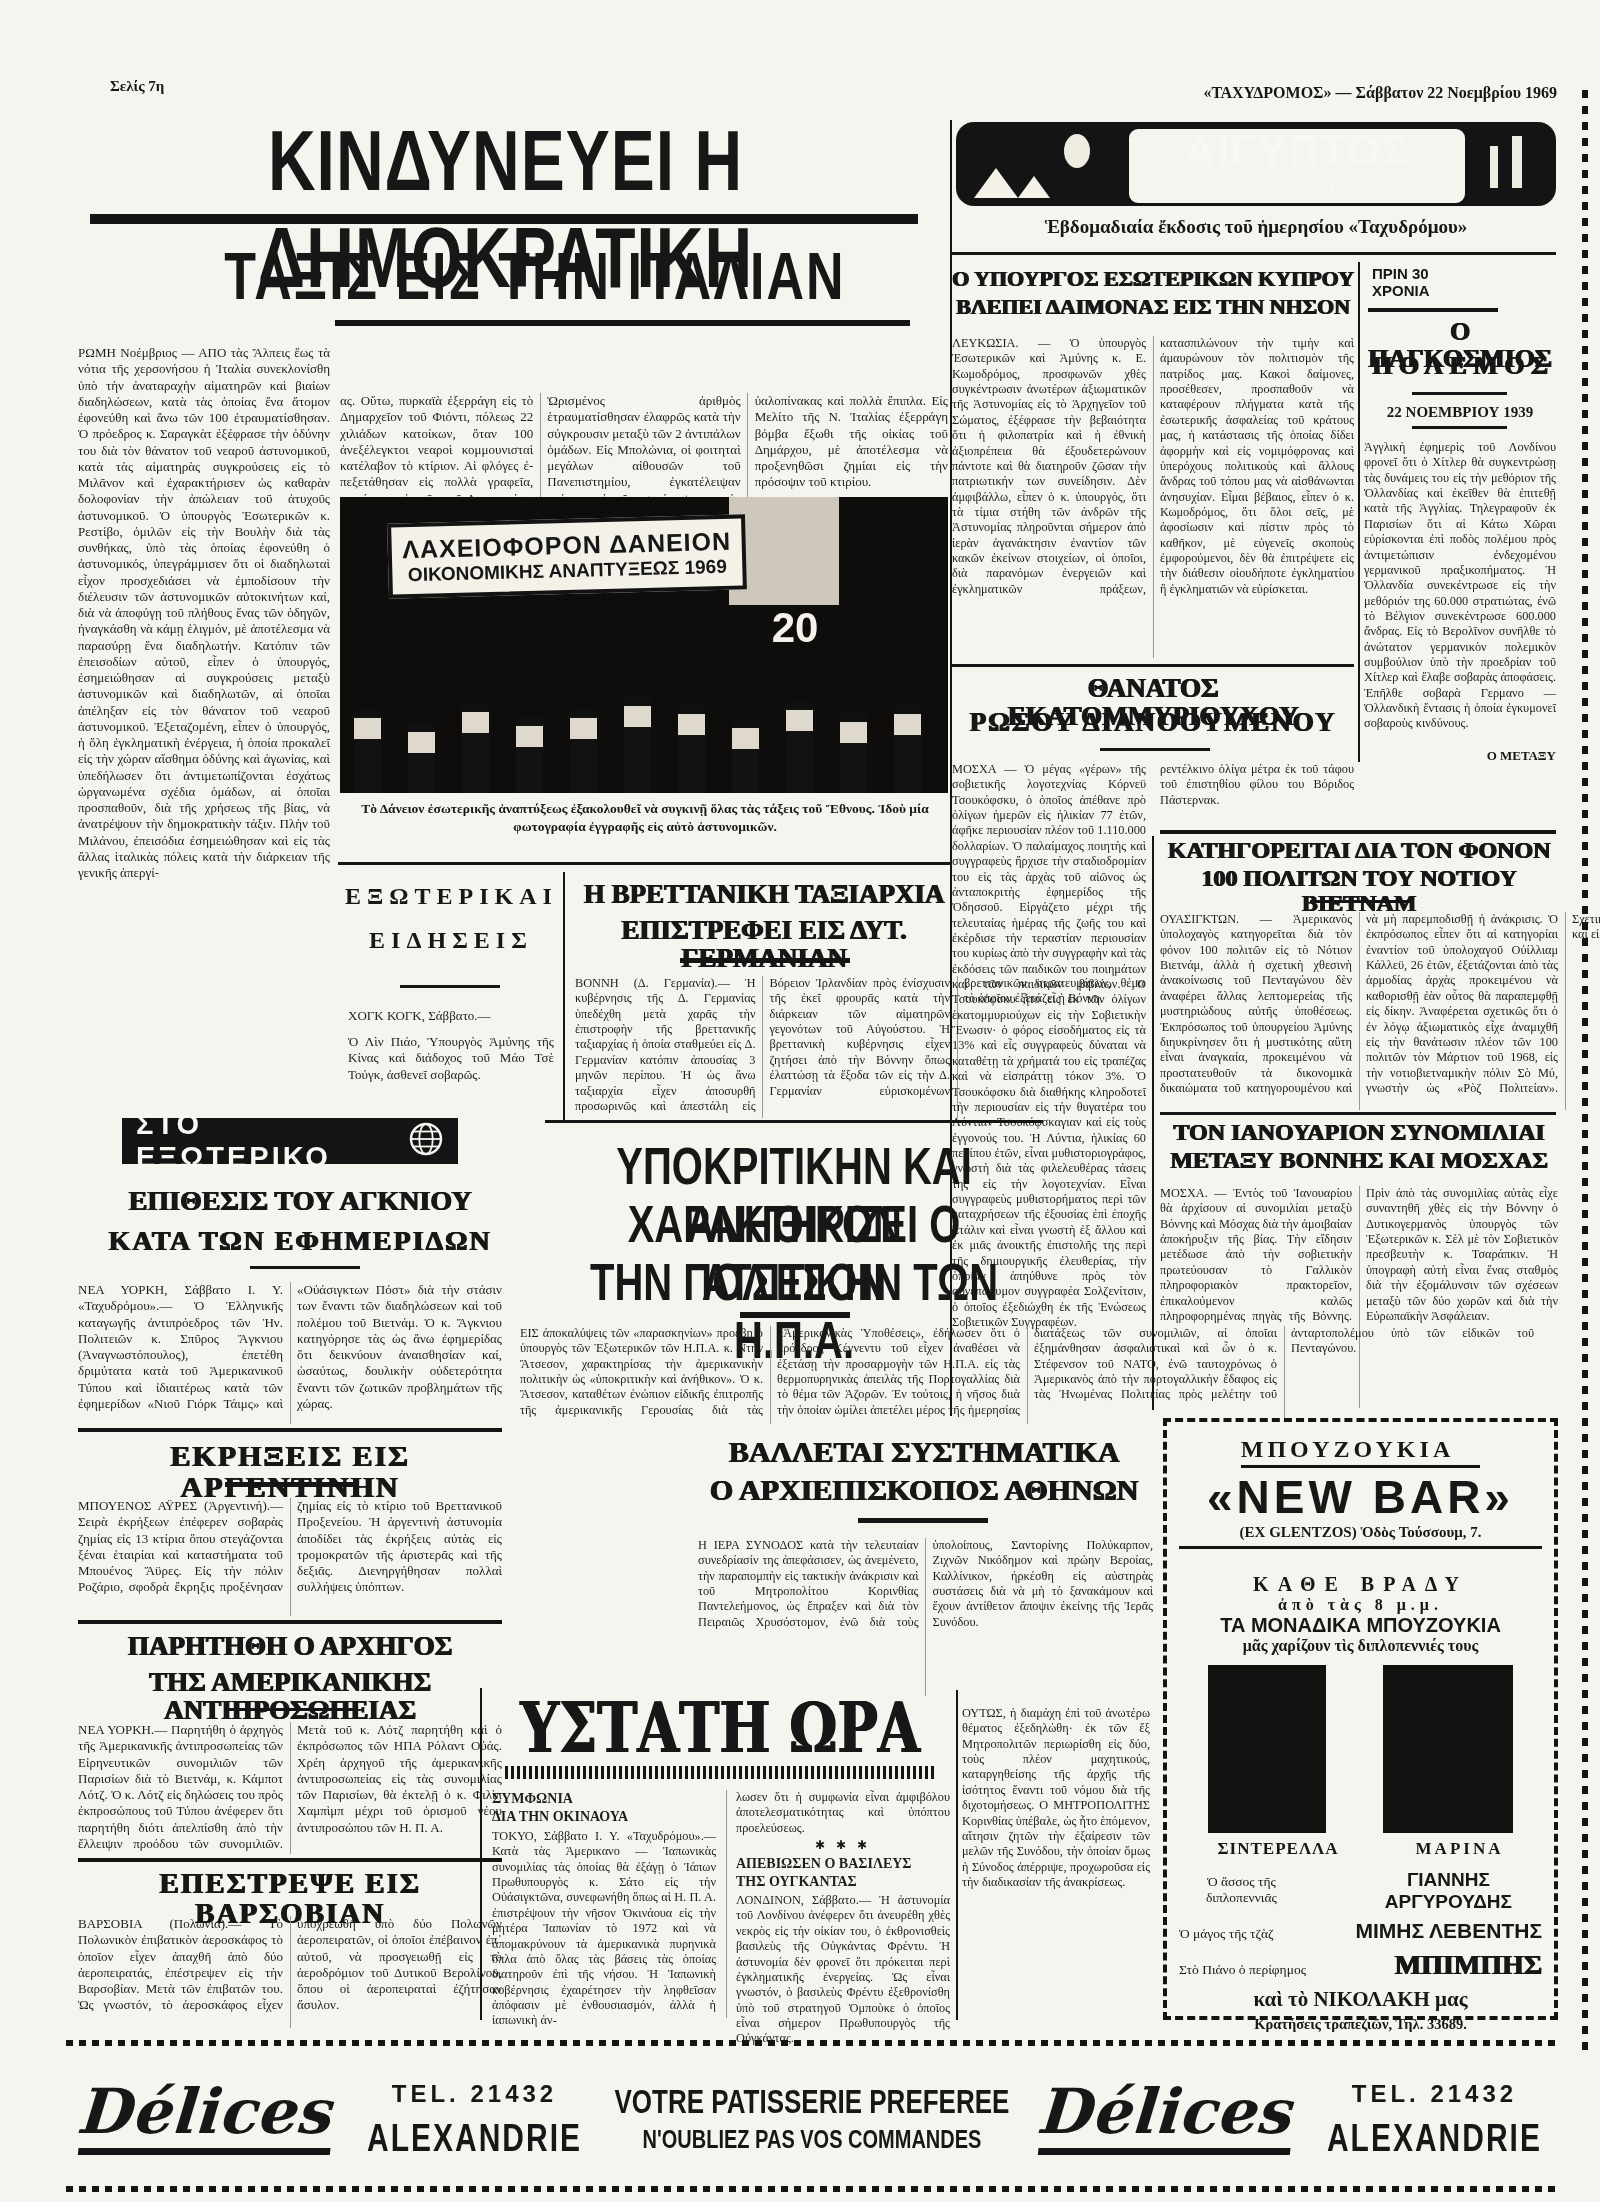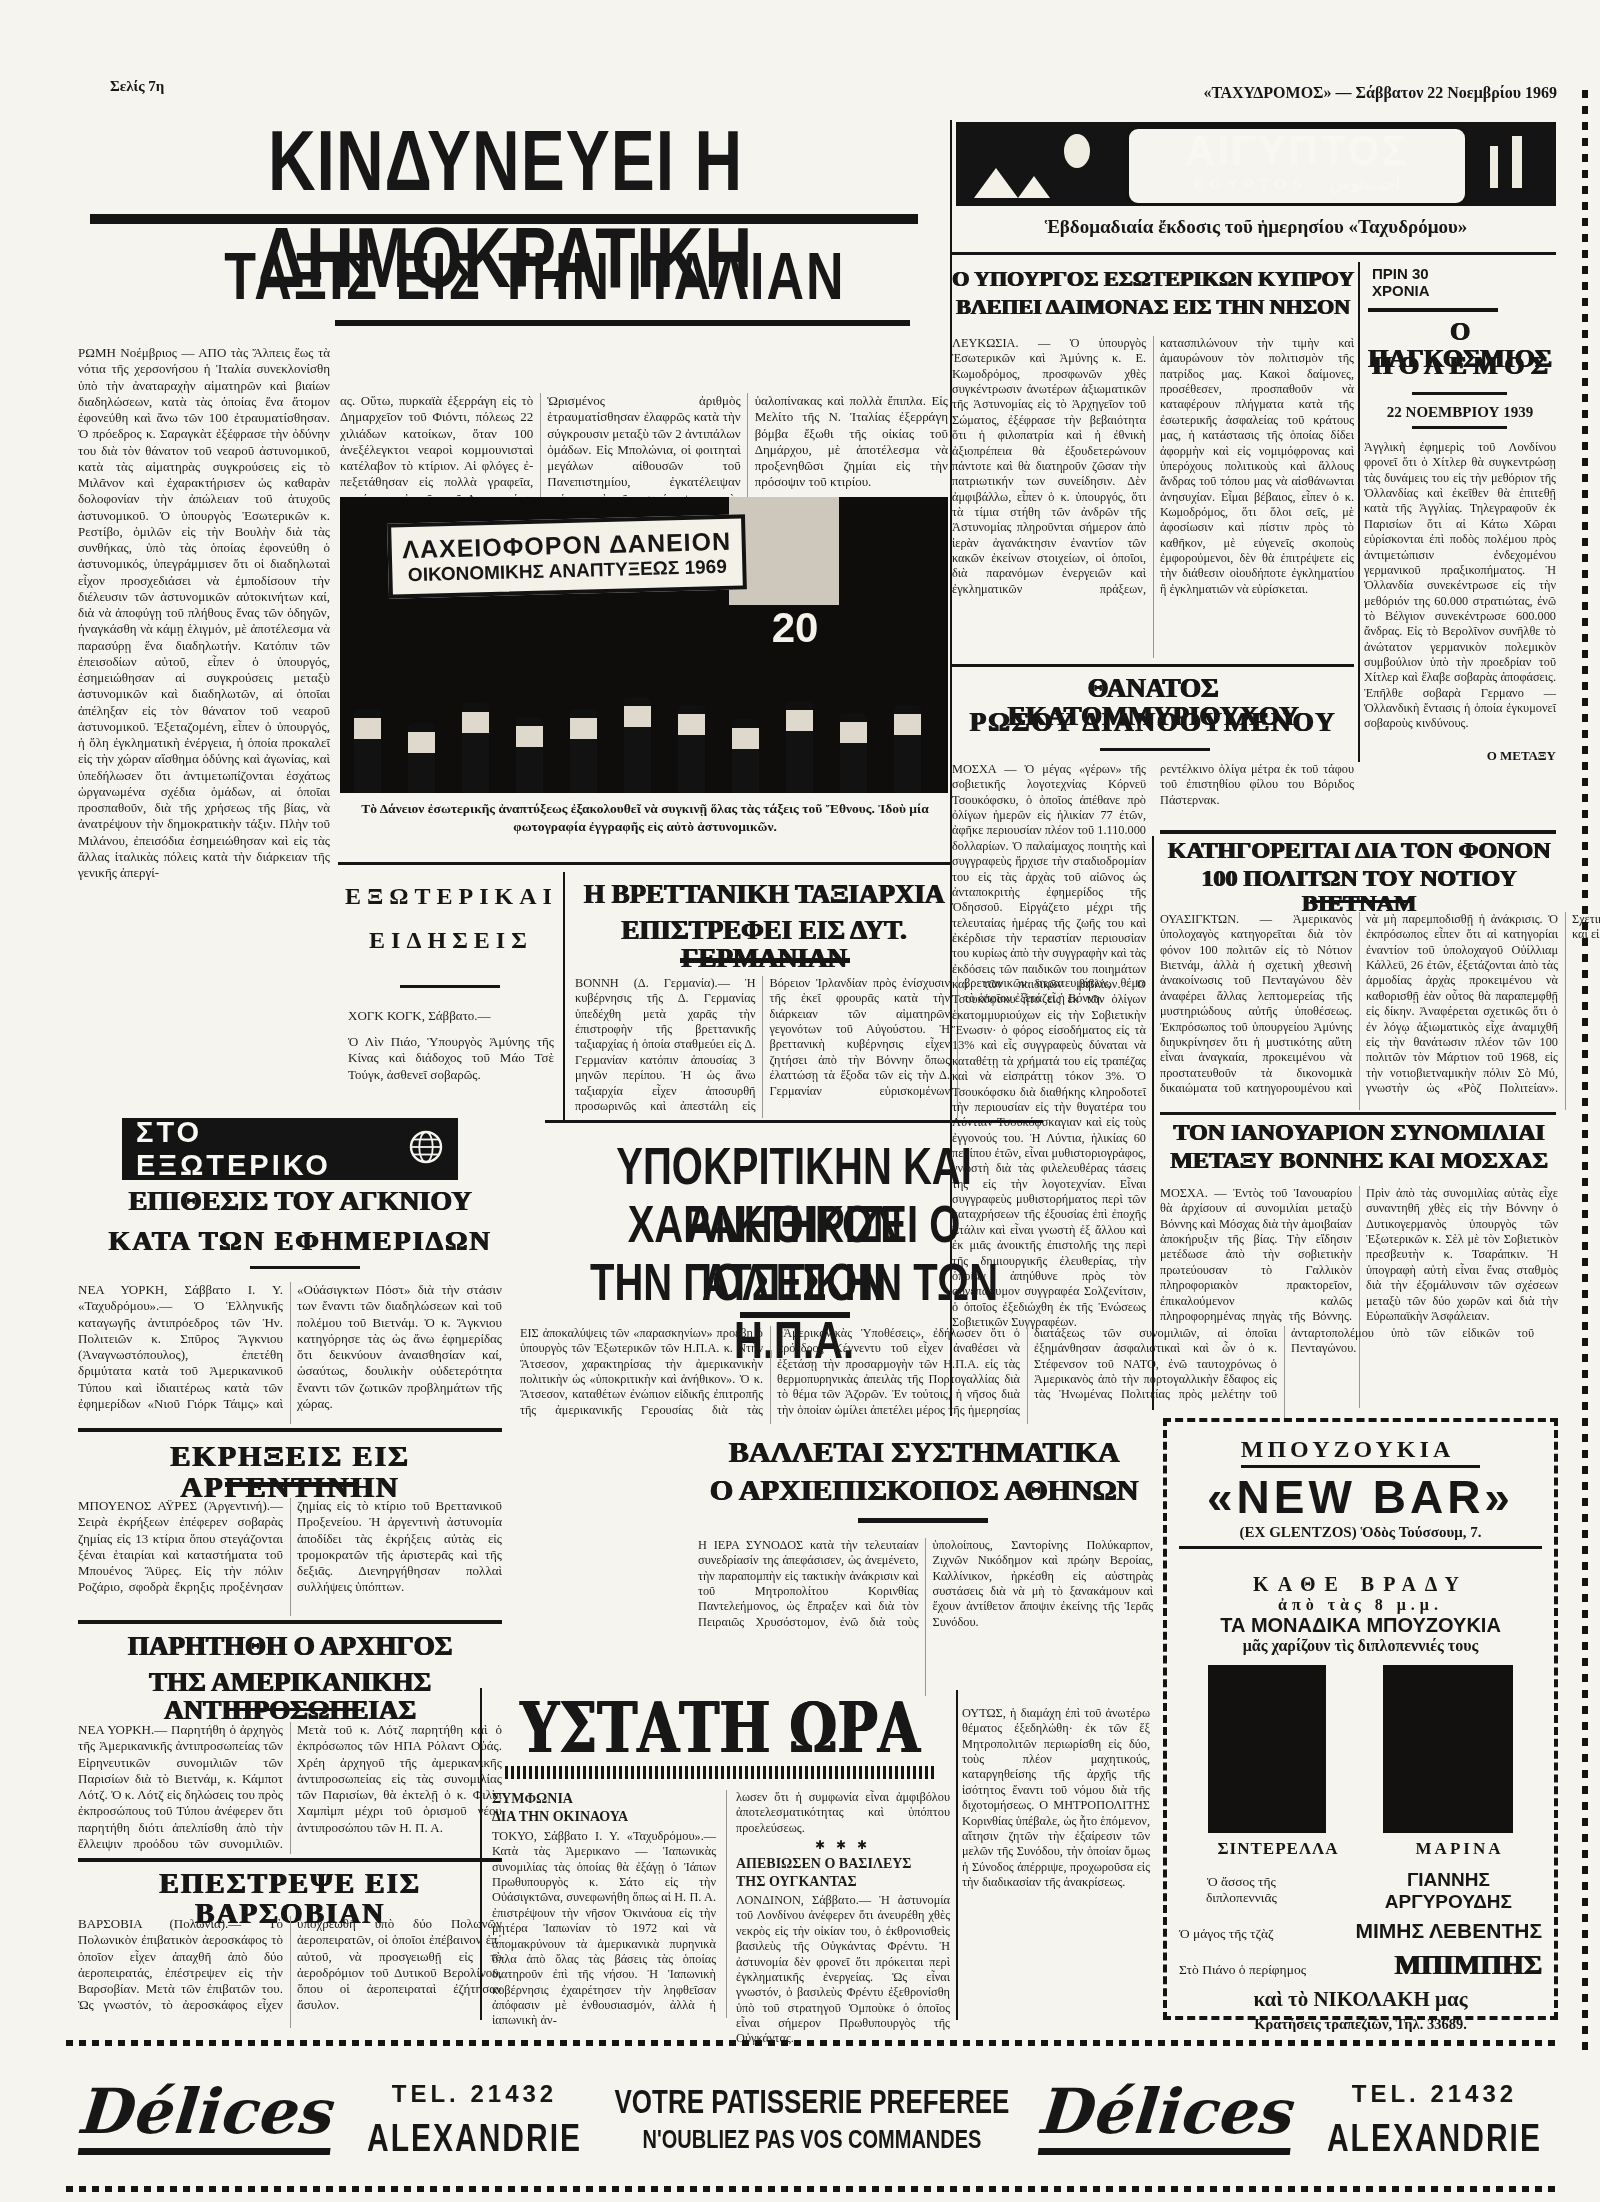--- a/index.html
+++ b/index.html
@@ -77,21 +77,21 @@
   <div class="b body-txt" style="left:348px;top:1034px;width:206px;height:84px;">Ὁ Λὶν Πιάο, Ὑπουργὸς Ἀμύνης τῆς Κίνας καὶ διάδοχος τοῦ Μάο Τσὲ Τούγκ, ἀσθενεῖ σοβαρῶς.</div>
   <div class="b rule" style="left:563px;top:872px;width:2px;height:248px;"></div>
 
   <div class="b hl fat" style="left:578px;top:880px;width:372px;font-size:27px;">Η ΒΡΕΤΤΑΝΙΚΗ ΤΑΞΙΑΡΧΙΑ</div>
   <div class="b hl fat" style="left:578px;top:916px;width:372px;font-size:27px;">ΕΠΙΣΤΡΕΦΕΙ ΕΙΣ ΔΥΤ. ΓΕΡΜΑΝΙΑΝ</div>
   <div class="b dash" style="left:680px;top:958px;width:170px;height:5px;"></div>
   <div class="b cols2 body-txt sm" style="left:575px;top:976px;width:375px;height:142px;">ΒΟΝΝΗ (Δ. Γερμανία).— Ἡ κυβέρνησις τῆς Δ. Γερμανίας ὑπεδέχθη μετὰ χαρᾶς τὴν ἐπιστροφὴν τῆς βρεττανικῆς ταξιαρχίας ἡ ὁποία σταθμεύει εἰς Δ. Γερμανίαν κατόπιν ἀπουσίας 3 μηνῶν περίπου. Ἡ ὡς ἄνω ταξιαρχία εἶχεν ἀποσυρθῆ προσωρινῶς καὶ ἀπεστάλη εἰς Βόρειον Ἰρλανδίαν πρὸς ἐνίσχυσιν τῆς ἐκεῖ φρουρᾶς κατὰ τὴν διάρκειαν τῶν αἱματηρῶν γεγονότων τοῦ Αὐγούστου. Ἡ βρεττανικὴ κυβέρνησις εἶχεν ζητήσει ἀπὸ τὴν Βόννην ὅπως ἐλαττώσῃ τὰ ἔξοδα τῶν εἰς τὴν Δ. Γερμανίαν εὑρισκομένων βρεττανικῶν στρατευμάτων, θέμα τὸ ὁποῖον ἐξετάζει ἡ Βόννη.</div>
 
   <div class="b rule" style="left:950px;top:120px;width:2px;height:1296px;"></div>
 
-  <div class="b banner" style="left:956px;top:122px;width:600px;height:84px;">
+  <div class="b banner" style="left:956px;top:122px;width:600px;height:84px;border-radius:18px;">
     <span style="position:absolute;left:18px;bottom:8px;width:0;height:0;border-left:22px solid transparent;border-right:22px solid transparent;border-bottom:30px solid #f3f1e8;"></span>
     <span style="position:absolute;left:62px;bottom:8px;width:0;height:0;border-left:16px solid transparent;border-right:16px solid transparent;border-bottom:22px solid #f3f1e8;"></span>
     <span style="position:absolute;left:108px;top:12px;width:26px;height:34px;border-radius:50%;background:#efece2;"></span>
     <span style="position:absolute;right:34px;top:14px;width:10px;height:52px;background:#efece2;"></span>
     <span style="position:absolute;right:58px;top:24px;width:8px;height:42px;background:#efece2;"></span>
     <div style="position:absolute;left:170px;top:4px;width:336px;height:74px;background:#f6f4ee;border:3px solid #131313;border-radius:12px;text-align:center;">
       <div class="cond" style="font-size:42px;line-height:1.05;letter-spacing:2px;">ΑΙΓΥΠΤΟΣ</div>
       <div style="display:flex;justify-content:center;gap:22px;align-items:baseline;">
         <span class="cond lsp6" style="font-size:15px;">ΕGYPTOS</span>
         <span style="font-size:17px;font-weight:bold;">اجيــبتوس</span>
@@ -131,21 +131,21 @@
   <div class="b hl fat" style="left:1160px;top:838px;width:398px;font-size:24px;">ΚΑΤΗΓΟΡΕΙΤΑΙ ΔΙΑ ΤΟΝ ΦΟΝΟΝ</div>
   <div class="b hl fat" style="left:1160px;top:866px;width:398px;font-size:24px;">100 ΠΟΛΙΤΩΝ ΤΟΥ ΝΟΤΙΟΥ ΒΙΕΤΝΑΜ</div>
   <div class="b dash" style="left:1310px;top:900px;width:100px;"></div>
   <div class="b cols2 body-txt sm" style="left:1160px;top:912px;width:398px;height:198px;">ΟΥΑΣΙΓΚΤΩΝ. — Ἀμερικανὸς ὑπολοχαγὸς κατηγορεῖται διὰ τὸν φόνον 100 πολιτῶν εἰς τὸ Νότιον Βιετνάμ, ἀλλὰ ἡ σχετικὴ χθεσινὴ ἀνακοίνωσις τοῦ Πενταγώνου δὲν ἀναφέρει ἄλλας λεπτομερείας τῆς μυστηριώδους αὐτῆς ὑποθέσεως. Ἐκπρόσωπος τοῦ ὑπουργείου Ἀμύνης διηυκρίνησεν ὅτι ἡ μυστικότης αὕτη εἶναι ἀναγκαία, προκειμένου νὰ προστατευθοῦν τὰ δικονομικὰ δικαιώματα τοῦ κατηγορουμένου καὶ νὰ μὴ παρεμποδισθῇ ἡ ἀνάκρισις. Ὁ ἐκπρόσωπος εἶπεν ὅτι αἱ κατηγορίαι ἐναντίον τοῦ ὑπολοχαγοῦ Οὐίλλιαμ Κάλλεϋ, 26 ἐτῶν, ἐξετάζονται ἀπὸ τὰς ἁρμοδίας ἀρχὰς προκειμένου νὰ καθορισθῇ ἐὰν οὗτος θὰ παραπεμφθῇ εἰς δίκην. Ἀναφέρεται σχετικῶς ὅτι ὁ ἐν λόγῳ ἀξιωματικὸς εἶχε ἀναμιχθῆ εἰς τὴν θανάτωσιν πλέον τῶν 100 πολιτῶν τὸν Μάρτιον τοῦ 1968, εἰς τὴν νοτιοβιετναμικὴν πόλιν Σὸ Μύ, γνωστὴν ὡς «Ρὸζ Πολιτείαν». Σχετικὸν τηλεγράφημα, δημοσιεύομεν καὶ εἰς τὴν 1ην σελίδα.</div>
 
   <div class="b rule" style="left:1160px;top:1112px;width:396px;height:3px;"></div>
   <div class="b hl fat" style="left:1160px;top:1120px;width:398px;font-size:24px;">ΤΟΝ ΙΑΝΟΥΑΡΙΟΝ ΣΥΝΟΜΙΛΙΑΙ</div>
   <div class="b hl fat" style="left:1160px;top:1148px;width:398px;font-size:24px;">ΜΕΤΑΞΥ ΒΟΝΝΗΣ ΚΑΙ ΜΟΣΧΑΣ</div>
   <div class="b cols2 body-txt sm" style="left:1160px;top:1186px;width:398px;height:222px;">ΜΟΣΧΑ. — Ἐντὸς τοῦ Ἰανουαρίου θὰ ἀρχίσουν αἱ συνομιλίαι μεταξὺ Βόννης καὶ Μόσχας διὰ τὴν ἀμοιβαίαν ἀποκήρυξιν τῆς βίας. Τὴν εἴδησιν μετέδωσε ἀπὸ τὴν σοβιετικὴν πρωτεύουσαν τὸ Γαλλικὸν πληροφοριακὸν πρακτορεῖον, ἐπικαλούμενον καλῶς πληροφορημένας πηγὰς τῆς Βόννης. Πρὶν ἀπὸ τὰς συνομιλίας αὐτὰς εἶχε συναντηθῆ χθὲς εἰς τὴν Βόννην ὁ Δυτικογερμανὸς ὑπουργὸς τῶν Ἐξωτερικῶν κ. Σὲλ μὲ τὸν Σοβιετικὸν πρεσβευτὴν κ. Τσαράπκιν. Ἡ ὑπογραφὴ αὐτὴ εἶναι ἕνας σταθμὸς διὰ τὴν ἐξομάλυνσιν τῶν σχέσεων μεταξὺ τῶν δύο χωρῶν καὶ διὰ τὴν Εὐρωπαϊκὴν Ἀσφάλειαν.</div>
 
-  <div class="b banner" style="left:122px;top:1118px;width:336px;height:62px;display:flex;align-items:center;justify-content:space-between;padding:0 14px;">
+  <div class="b banner" style="left:122px;top:1118px;width:336px;height:46px;display:flex;align-items:center;justify-content:space-between;padding:0 14px;">
     <span class="cond" style="font-size:29px;letter-spacing:3px;">ΣΤΟ ΕΞΩΤΕΡΙΚΟ</span>
     <span>
       <svg width="36" height="36" viewBox="0 0 24 24">
           <circle cx="12" cy="12" r="10" fill="none" stroke="#f6f4ee" stroke-width="1.6"></circle>
           <ellipse cx="12" cy="12" rx="4.5" ry="10" fill="none" stroke="#f6f4ee" stroke-width="1.2"></ellipse>
           <line x1="2" y1="12" x2="22" y2="12" stroke="#f6f4ee" stroke-width="1.2"></line>
           <line x1="3.5" y1="7" x2="20.5" y2="7" stroke="#f6f4ee" stroke-width="1.2"></line>
           <line x1="3.5" y1="17" x2="20.5" y2="17" stroke="#f6f4ee" stroke-width="1.2"></line>
         </svg>
     </span>

